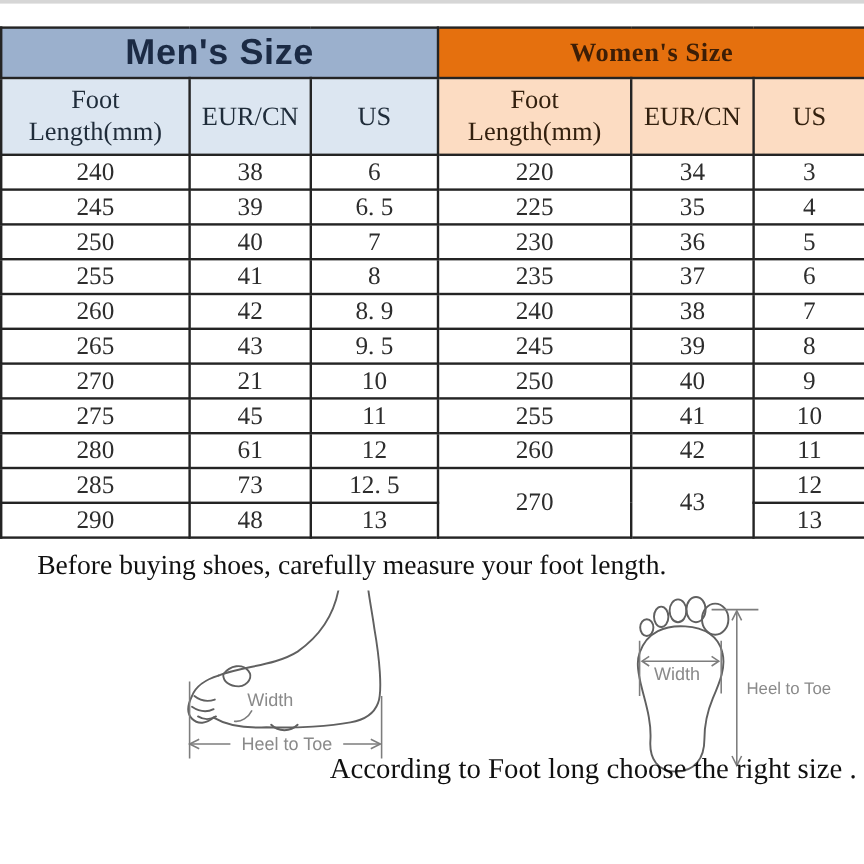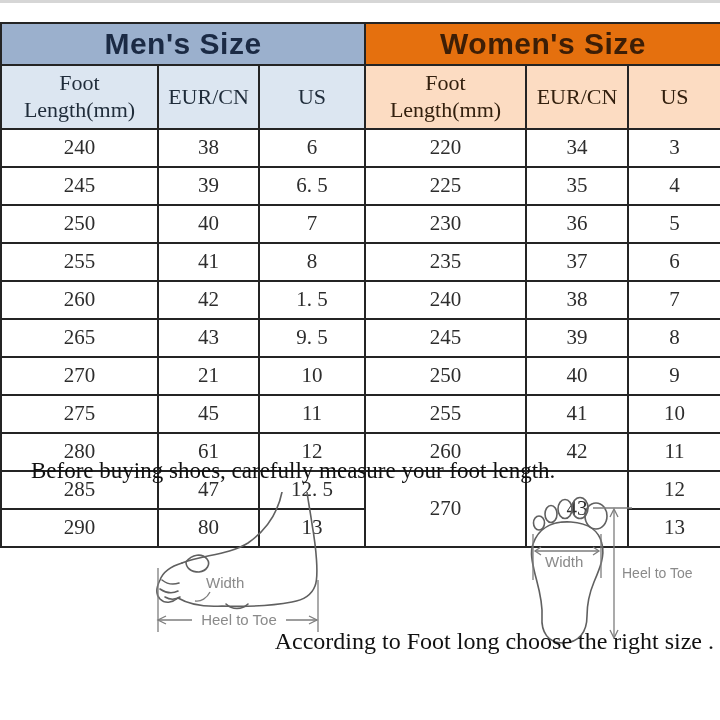--- a/index.html
+++ b/index.html
@@ -18,27 +18,27 @@
     text-align:center;vertical-align:middle;padding:0;line-height:1.22;
     font-weight:normal;
   }
   tr.title-row{height:42px;}
   th.men-title{
     background:var(--men-header-bg,#9bb0cd);color:var(--men-header-text,#1b2a44);
     font-family:"Liberation Sans", sans-serif;font-weight:700;font-size:30px;letter-spacing:.5px;
   }
   th.women-title{
     background:var(--women-header-bg,#e5700e);color:var(--women-header-text,#3d1e06);
-    font-family:Liberation Sans, sans-serif;font-weight:700;font-size:30px;letter-spacing:.5px;
+    font-family:Liberation Serif, serif;font-weight:700;font-size:22px;letter-spacing:.5px;
   }
   tr.sub-row{height:64px;}
   th.men-sub{background:var(--men-subheader-bg,#dce6f1);color:#1f2c3a;font-size:22px;}
   th.women-sub{background:var(--women-subheader-bg,#fcdcc2);color:#33200e;font-size:22px;}
   th.foot-col{padding:0 12px;}
-  tr.data-row{height:38px;}
+  tr.data-row{height:29px;}
   .size td{font-size:21px;color:#2d2d2d;background:#ffffff;}
 
   .note-measure{position:absolute;left:4px;top:458px;font-size:23px;color:#101010;margin-left:27px;}
   .note-choose{position:absolute;right:6px;top:628px;font-size:24px;color:#101010;}
 
   svg.side-foot{position:absolute;left:140px;top:492px;}
   svg.sole-foot{position:absolute;left:495px;top:494px;}
   .outline{fill:none;stroke:var(--diagram-line,#606060);stroke-width:1.6;stroke-linecap:round;stroke-linejoin:round;}
   .meas{fill:none;stroke:#7d7d7d;stroke-width:1.3;}
   .dlabel{fill:var(--diagram-label,#8a8a8a);font-family:"Liberation Sans", sans-serif;font-size:15px;}
@@ -99,21 +99,21 @@
       <td>255</td>
       <td>41</td>
       <td>8</td>
       <td>235</td>
       <td>37</td>
       <td>6</td>
     </tr>
     <tr class="data-row">
       <td>260</td>
       <td>42</td>
-      <td>1. 5</td>
+      <td>8. 9</td>
       <td>240</td>
       <td>38</td>
       <td>7</td>
     </tr>
     <tr class="data-row">
       <td>265</td>
       <td>43</td>
       <td>9. 5</td>
       <td>245</td>
       <td>39</td>
@@ -138,29 +138,29 @@
     <tr class="data-row">
       <td>280</td>
       <td>61</td>
       <td>12</td>
       <td>260</td>
       <td>42</td>
       <td>11</td>
     </tr>
     <tr class="data-row">
       <td>285</td>
-      <td>47</td>
+      <td>73</td>
       <td>12. 5</td>
       <td rowspan="2">270</td>
       <td rowspan="2">43</td>
       <td>12</td>
     </tr>
     <tr class="data-row">
       <td>290</td>
-      <td>80</td>
+      <td>48</td>
       <td>13</td>
       <td>13</td>
     </tr>
   </tbody>
 </table>
 
 <div class="note-measure">Before buying shoes, carefully measure your foot length.</div>
 
 <svg class="side-foot" width="200" height="150" viewBox="0 0 200 150" xmlns="http://www.w3.org/2000/svg">
   <path class="outline" d="M142,0 C138,20 128,37 108,51 C89,63 62,63 42,71"></path>

